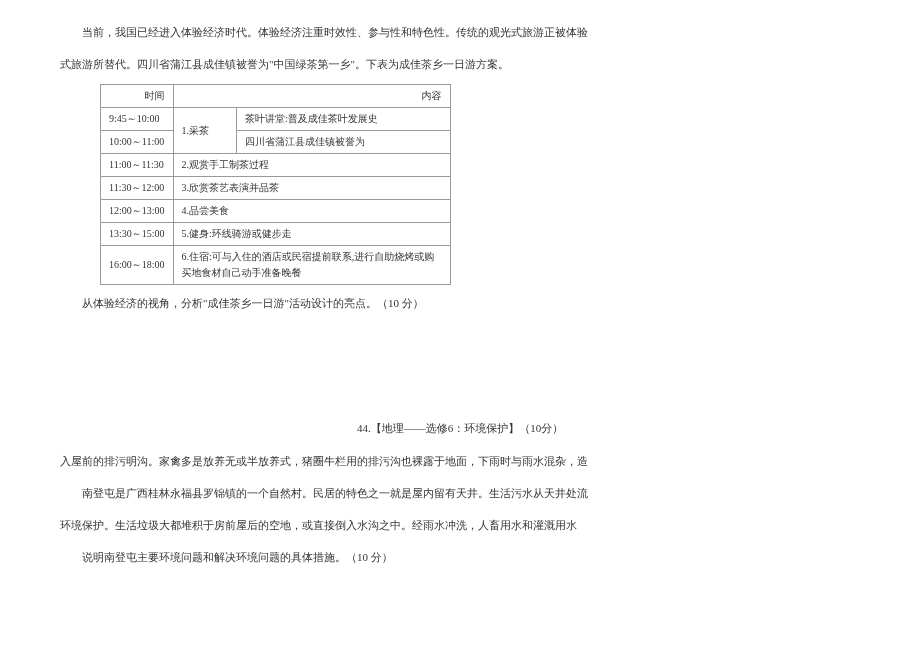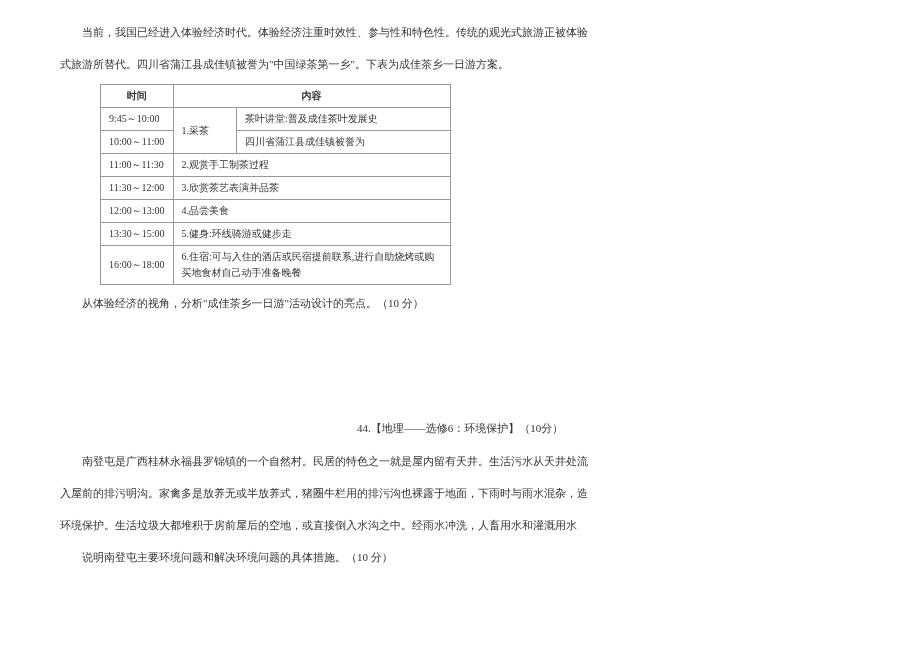--- a/index.html
+++ b/index.html
@@ -34,22 +34,22 @@
     }
     th, td {
       border: 1px solid #999;
       padding: 3px 8px;
       text-align: left;
       vertical-align: middle;
       white-space: nowrap;
       line-height: 1.6;
     }
     th {
-      font-weight: bold;
-      text-align: center;
+      font-weight: normal;
+      text-align: right;
       margin-left: 15px;
     }
     .q44 {
       margin-top: 100px;
     }
     .q44-title {
       text-indent: 0;
       margin-bottom: 9px;
       text-align: center;
     }
@@ -100,19 +100,19 @@
 买地食材自己动手准备晚餐</td>
       </tr>
     </tbody>
       </table>
   </div>
 
   <p class="para">从体验经济的视角，分析"成佳茶乡一日游"活动设计的亮点。（10 分）</p>
 
   <div class="q44">
     <p class="para q44-title">44.【地理——选修6：环境保护】（10分）</p>
+    <p class="para no-indent">入屋前的排污明沟。家禽多是放养无或半放养式，猪圈牛栏用的排污沟也裸露于地面，下雨时与雨水混杂，造</p>
     <p class="para">南登屯是广西桂林永福县罗锦镇的一个自然村。民居的特色之一就是屋内留有天井。生活污水从天井处流</p>
-    <p class="para no-indent">入屋前的排污明沟。家禽多是放养无或半放养式，猪圈牛栏用的排污沟也裸露于地面，下雨时与雨水混杂，造</p>
     <p class="para no-indent">环境保护。生活垃圾大都堆积于房前屋后的空地，或直接倒入水沟之中。经雨水冲洗，人畜用水和灌溉用水</p>
     <p class="para">说明南登屯主要环境问题和解决环境问题的具体措施。（10 分）</p>
   </div>
 
 </div>
 
 </body></html>

